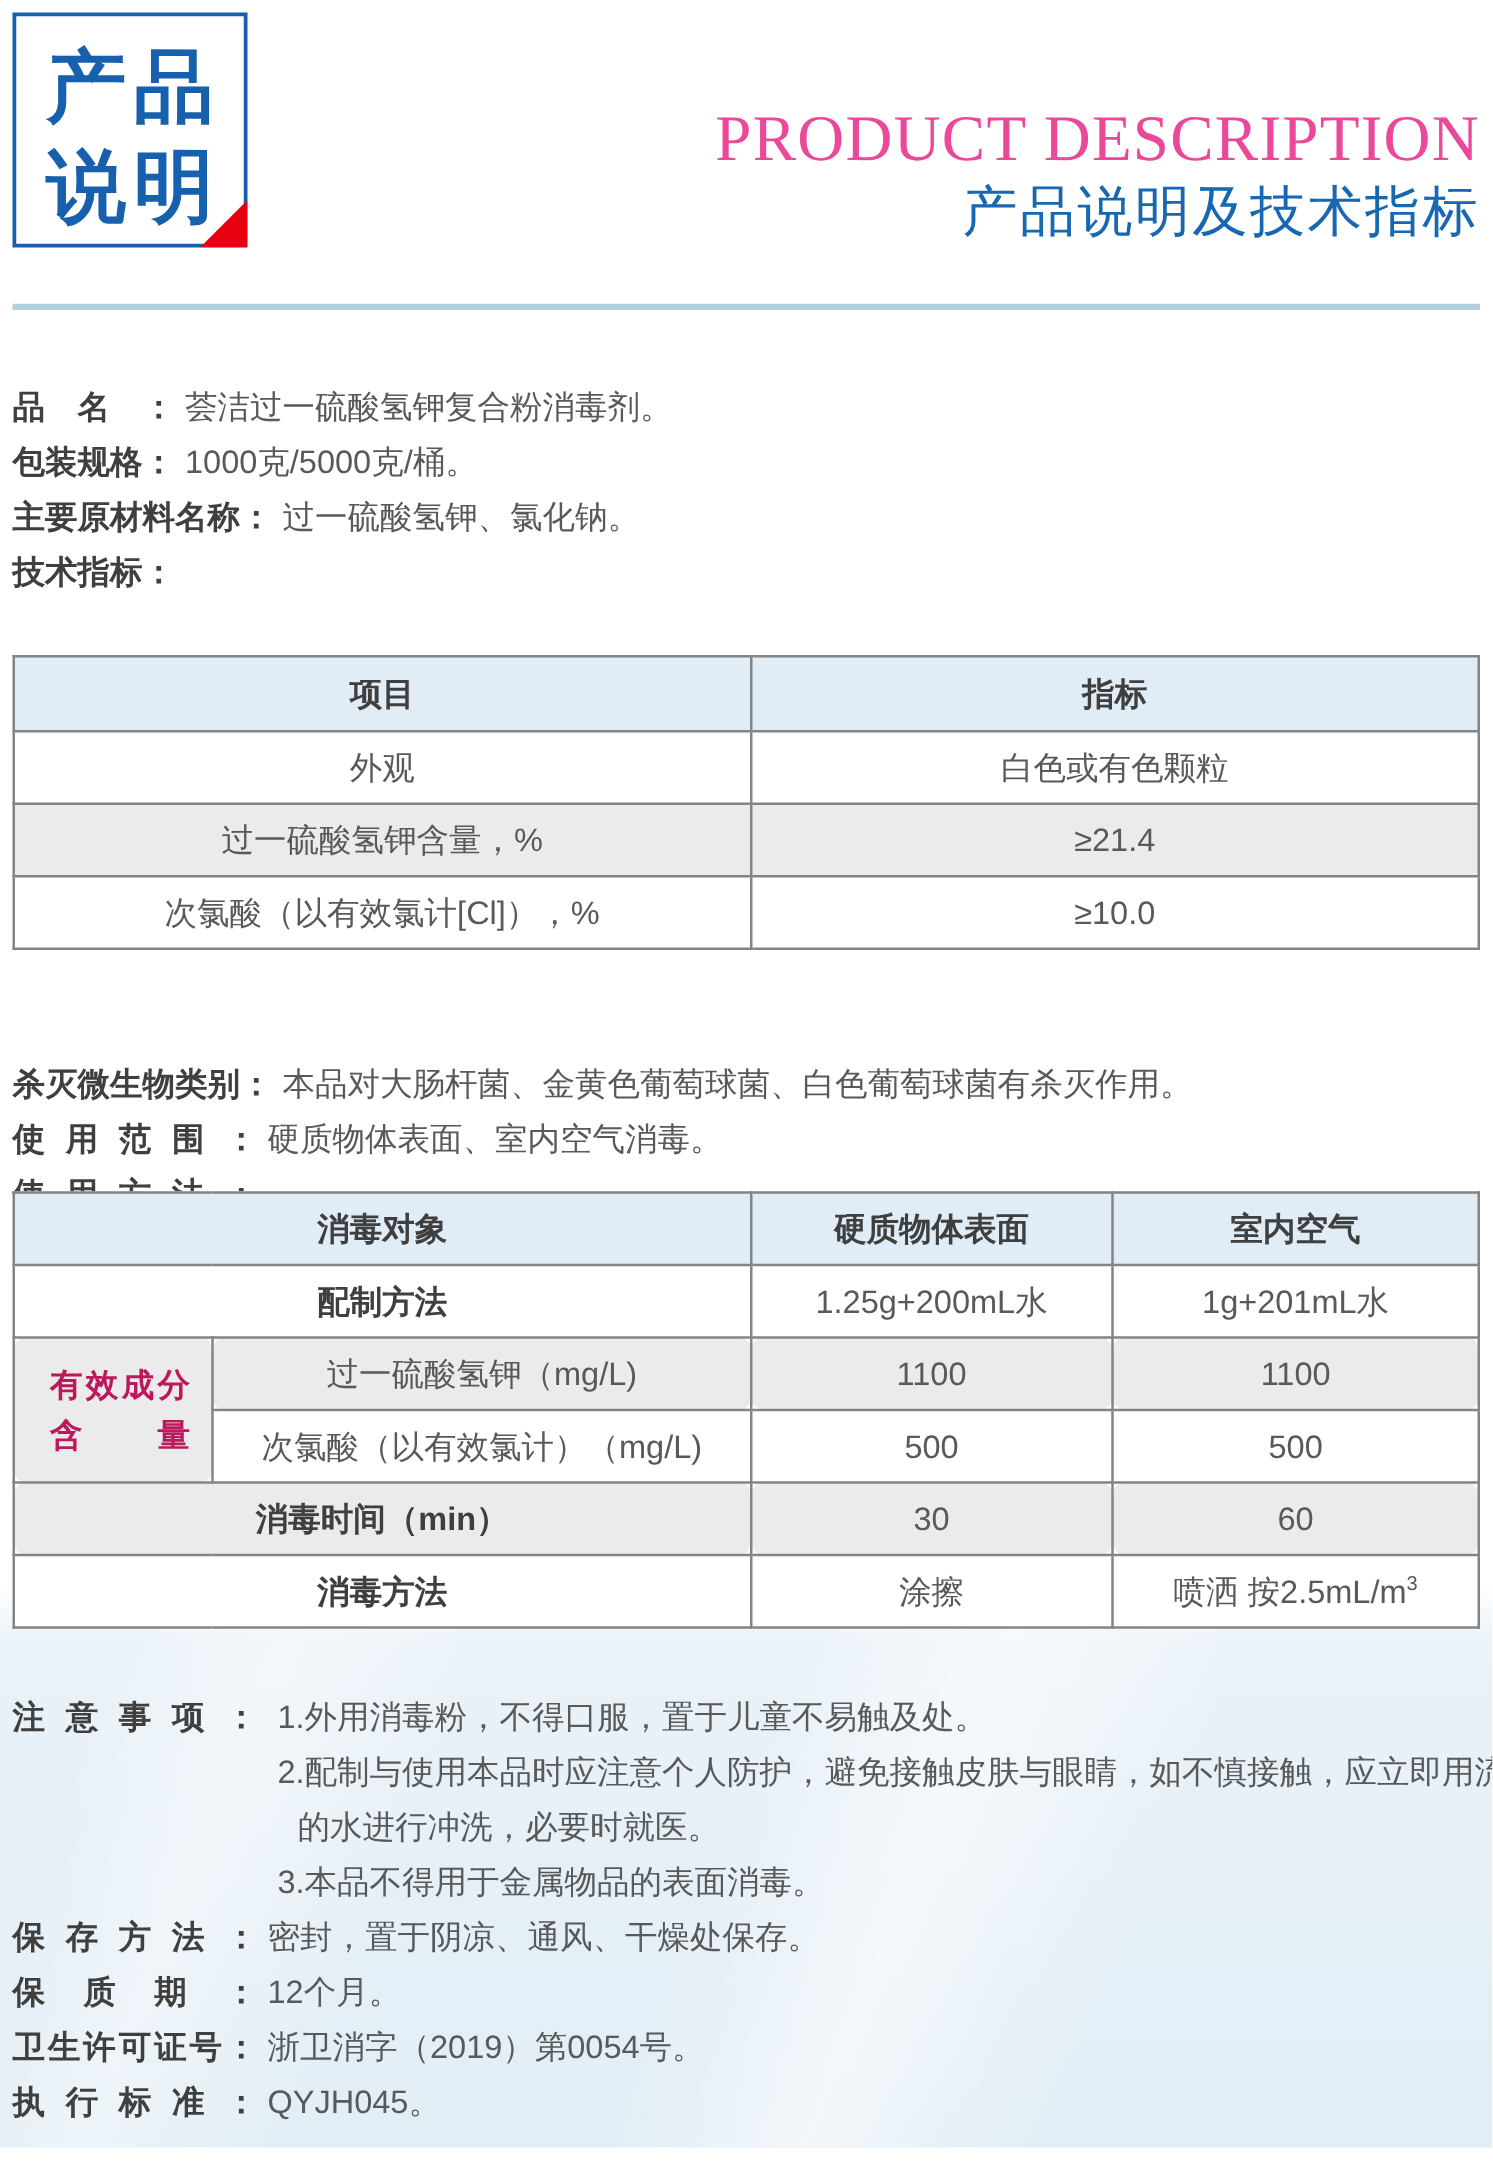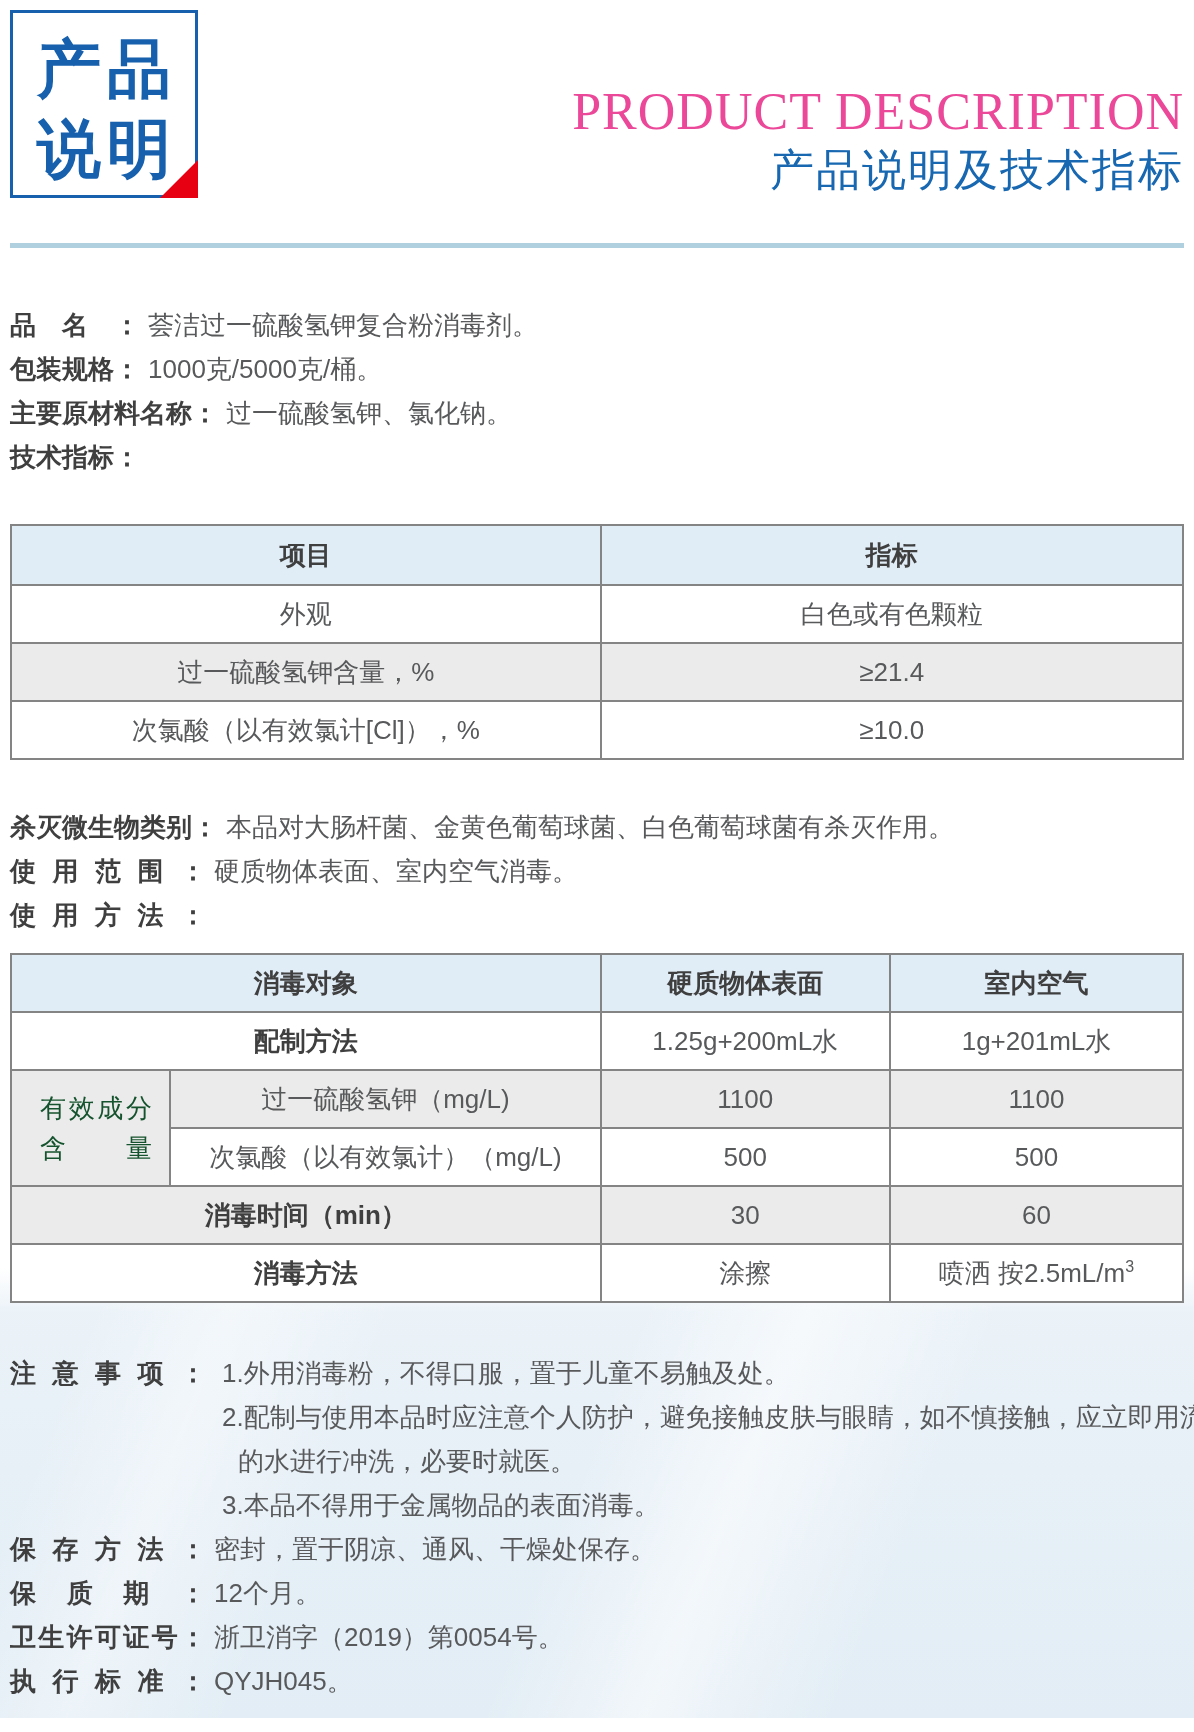--- a/index.html
+++ b/index.html
@@ -47,21 +47,21 @@
   }
   .title-cn{
     font-size:44px;line-height:52px;letter-spacing:2px;color:#1767b1;margin-top:4px;
   }
 
   .divider{left:10px;top:243px;width:1174px;height:5px;background:#b0cfdf;}
 
   
   .info{left:10px;font-size:26px;line-height:44px;white-space:nowrap;}
   .sec-top{top:303px;}
-  .sec-mid{top:805px;}
+  .sec-mid{top:845px;}
   .notes-sec{top:1351px;}
   .sec-bottom{top:1527px;}
   .lbl{font-weight:700;color:#3f3f3f;margin-right:8px;}
   .jl{display:inline-block;text-align:justify;text-align-last:justify;vertical-align:top;}
   .w130{width:130px;}
   .w196{width:196px;}
   .val{color:#58595b;}
 
   
   .notes-sec{display:flex;align-items:flex-start;}
@@ -75,25 +75,25 @@
   .t1{top:524px;}
   .t2{top:953px;}
   td,th{
     border:2px solid #848484;text-align:center;vertical-align:middle;
     font-size:26px;color:#58595b;font-weight:400;padding:0;
   }
   th{background:#e1edf6;color:#3f3f3f;font-weight:700;}
   .t1 th{height:58px;}
   .t1 td{height:56px;}
   .t2 th{height:56px;}
-  .t2 td{height:56px;}
+  .t2 td{height:56px;border-radius:10px;}
   tr.alt td{background:#ebebeb;}
   td.bold{font-weight:700;color:#3f3f3f;}
   td.white{background:#fff;}
-  .grp-line{font-weight:400;color:#14532d;line-height:40px;padding-left:28px;text-align:left;}
+  .grp-line{font-weight:700;color:#be185d;line-height:40px;padding-left:28px;text-align:left;}
   .grp-line .jl{width:112px;}
   sup{font-size:16px;vertical-align:super;line-height:0;}
 </style>
 </head>
 <body>
 
 <div class="page">
 
   <div class="wash z" style="z-index:0;"></div>
 

